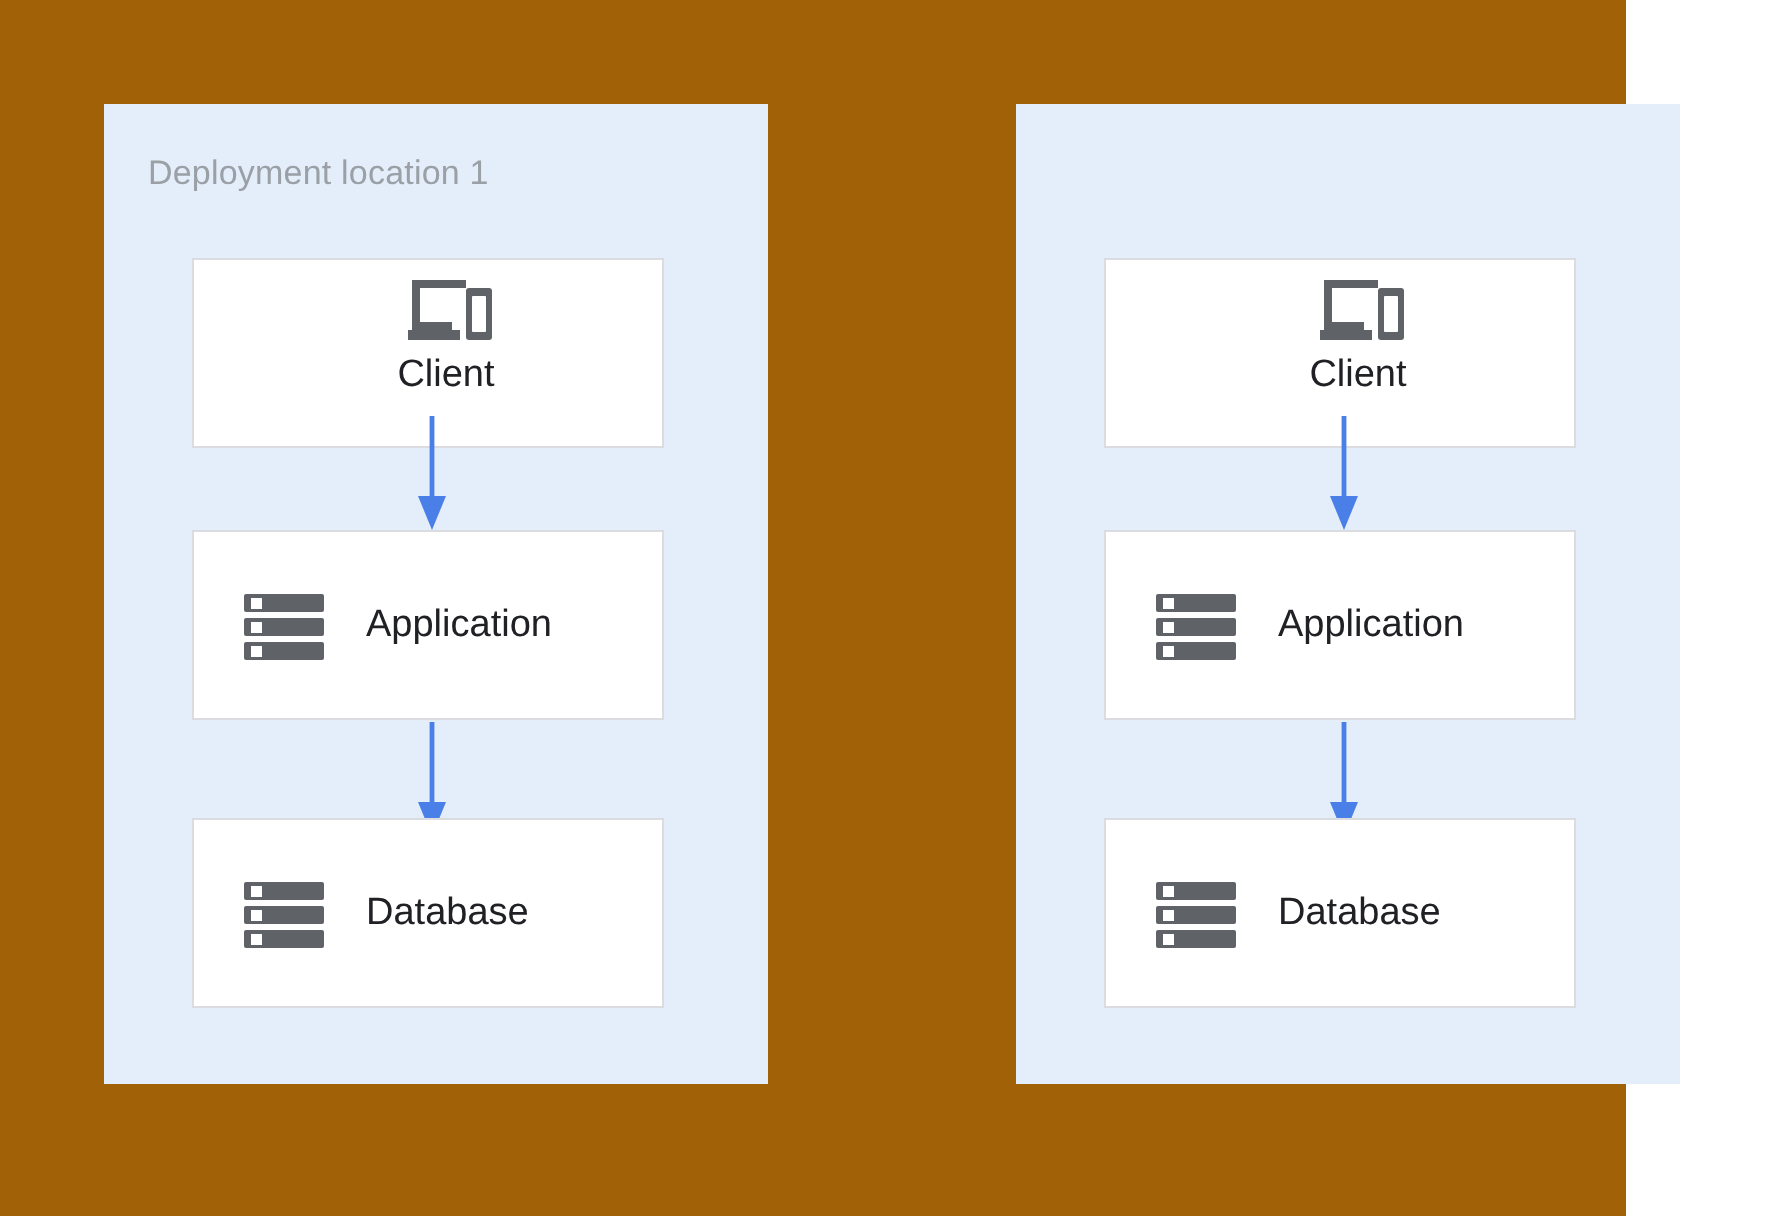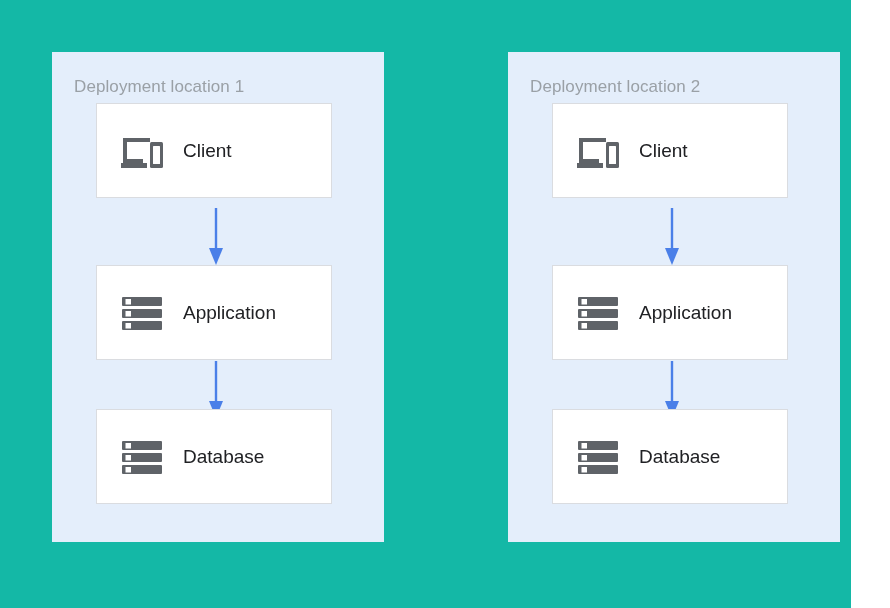--- a/index.html
+++ b/index.html
@@ -11,22 +11,21 @@
     width: 890px;
     height: 608px;
     background: #ffffff;
     font-family: "Liberation Sans", sans-serif;
     overflow: hidden;
   }
   #canvas {
     position: relative;
     width: 813px;
     height: 608px;
-    background: #14b8a6;
-    padding-left: 38px;
+    background: #a16207;
   }
 
   
   .zone {
     position: absolute;
     top: 52px;
     width: 332px;
     height: 490px;
     background: #e4eefb;
   }
@@ -50,21 +49,21 @@
     left: 44px;
     width: 236px;
     height: 95px;
     background: #ffffff;
     border: 1px solid #dadce0;
     box-sizing: border-box;
     display: flex;
     align-items: center;
     justify-content: flex-start;
   }
-  .node.client      { top: 51px; }
+  .node.client      { top: 77px; flex-direction: column; }
   .node.application { top: 213px; }
   .node.database    { top: 357px; }
 
   .node-icon {
     width: 46px;
     height: 46px;
     margin-left: 22px;
     flex: 0 0 auto;
     display: block;
   }
@@ -152,21 +151,20 @@
         <rect x="6.5" y="21" width="5.5" height="5.5" fill="#ffffff"></rect>
         <rect x="3" y="31" width="40" height="9" rx="1" fill="#5f6368"></rect>
         <rect x="6.5" y="33" width="5.5" height="5.5" fill="#ffffff"></rect>
       </svg>
       <div class="node-label">Database</div>
     </div>
   </div>
 
   <div class="zone" id="zone-2">
 
-    <div class="zone-title">Deployment location 2</div>
 
     <div class="node client">
       <svg class="node-icon" viewBox="0 0 46 46" aria-hidden="true">
         <path d="M4 10 h27 v4 H8 v17 h16 v4 H4 Z" fill="#5f6368"></path>
         <rect x="2" y="35" width="26" height="5" fill="#5f6368"></rect>
         <rect x="31" y="14" width="13" height="26" rx="1.5" fill="#5f6368"></rect>
         <rect x="34" y="18" width="7" height="18" rx="0.5" fill="#ffffff"></rect>
       </svg>
       <div class="node-label">Client</div>
     </div>

